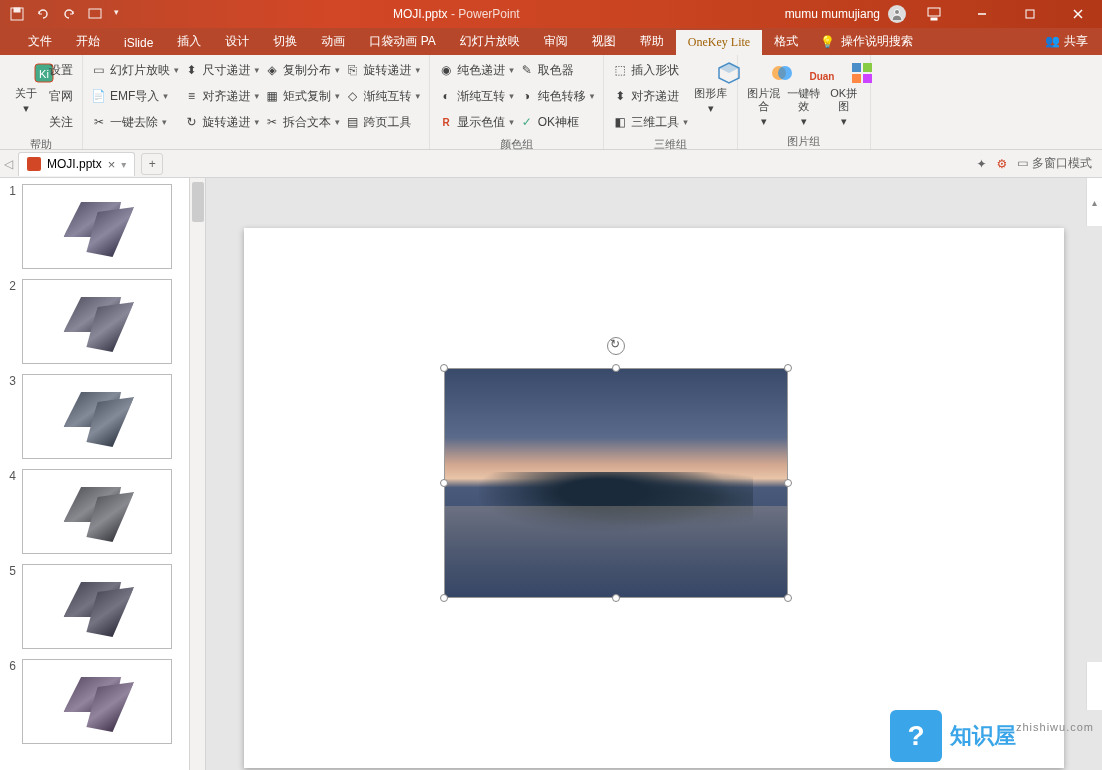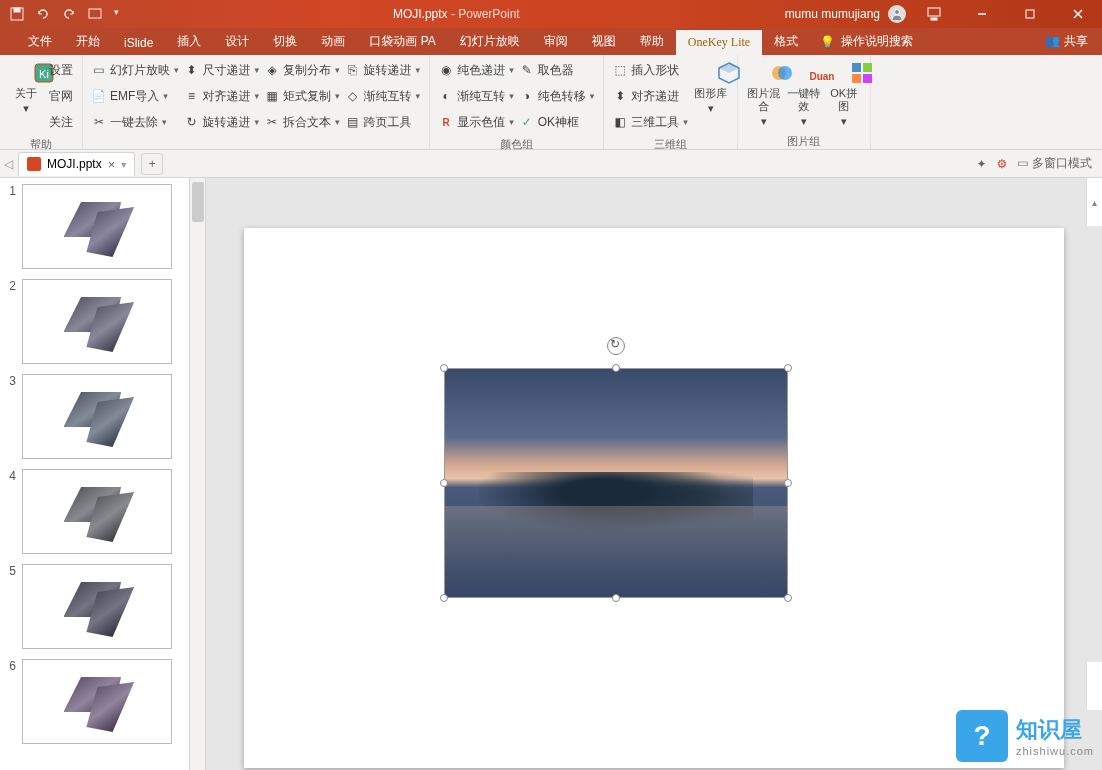--- a/index.html
+++ b/index.html
@@ -68,21 +68,21 @@
 .handle.tl { top: -5px; left: -5px; } .handle.tr { top: -5px; right: -5px; }
 .handle.bl { bottom: -5px; left: -5px; } .handle.br { bottom: -5px; right: -5px; }
 .handle.tm { top: -5px; left: 50%; margin-left:-4px; } .handle.bm { bottom: -5px; left: 50%; margin-left:-4px; }
 .handle.ml { top: 50%; left: -5px; margin-top:-4px; } .handle.mr { top: 50%; right: -5px; margin-top:-4px; }
 .rotate-handle { position: absolute; top: -32px; left: 50%; margin-left: -9px; width: 18px; height: 18px; border: 1.5px solid #888; border-radius: 50%; background: #fff; }
 .rotate-handle::after { content:'↻'; position:absolute; top:-1px; left:2px; color:#555; font-size:12px; }
 
 
 .watermark { position: absolute; right: 8px; bottom: 8px; display:flex; align-items:center; gap:8px; }
 .watermark .wm-icon { width: 52px; height: 52px; background: #3aa5e8; border-radius: 6px; display:flex; align-items:center; justify-content:center; color:#fff; font-size: 28px; font-weight:bold; }
-.watermark .wm-text { display:flex; flex-direction:column; }
+.watermark .wm-text { display:flex; flex-direction:row; }
 .watermark .wm-big { font-size: 22px; font-weight: bold; color: #3aa5e8; }
 .watermark .wm-small { font-size: 11px; color: #888; letter-spacing:1px; }
 
 .ruler-gap { width: 16px; background: #f3f2f1; border-right: 1px solid #d4d4d4; position:relative; }
 .ruler-gap .thumb-scroll { position: absolute; top: 4px; left: 2px; width: 12px; height: 40px; background: #ccc; border-radius: 2px; }
 </style>
 </head>
 <body>
 
 <div class="titlebar">

